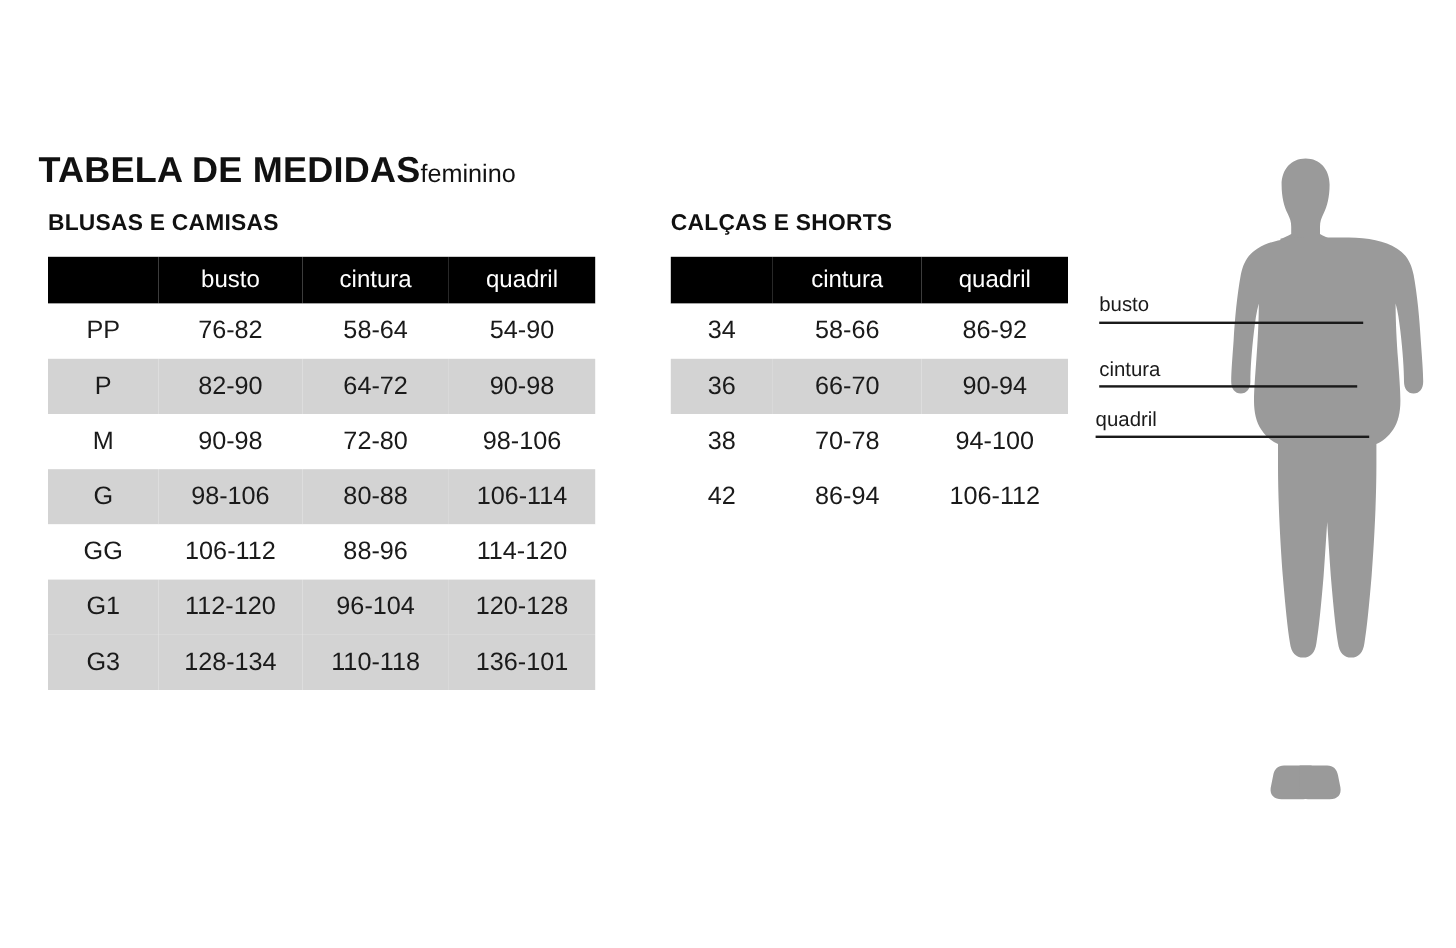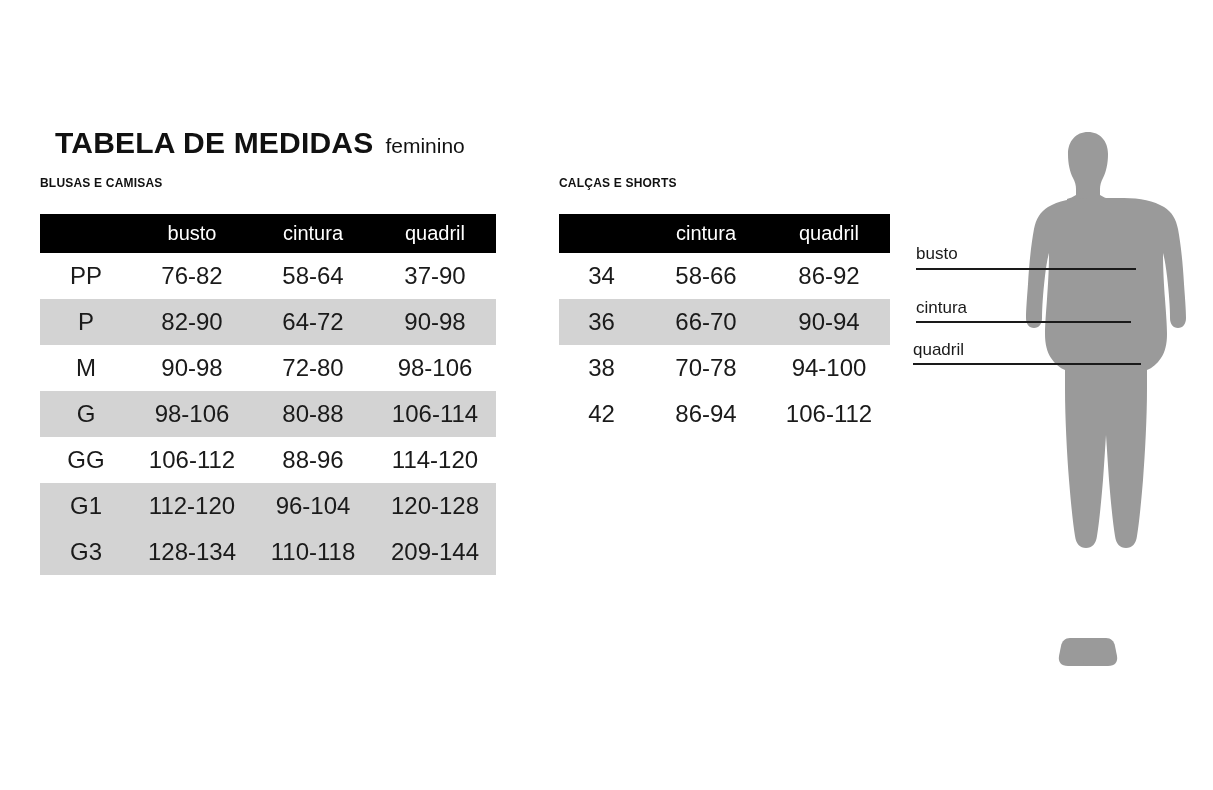--- a/index.html
+++ b/index.html
@@ -20,42 +20,41 @@
   .page {
     position: absolute;
     left: 0; top: 0;
     width: 1213px;
     height: 790px;
   }
 
   
   .title-row {
     position: absolute;
-    left: 55px;
+    left: 32px;
     top: 126px;
     display: flex;
     align-items: baseline;
-    gap: 12px;
   }
   .title-main {
     font-size: 30px;
     font-weight: bold;
     letter-spacing: 0.2px;
     color: #111;
   }
   .title-sub {
     font-size: 21px;
     font-weight: normal;
     color: #111;
   }
 
   
   .section-heading {
     position: absolute;
-    font-size: 12px;
+    font-size: 19px;
     font-weight: bold;
     letter-spacing: 0.2px;
     color: #111;
   }
   #heading-blusas { left: 40px; top: 176px; }
   #heading-calcas { left: 559px; top: 176px; text-align: center; }
 
   
   .size-table {
     position: absolute;
@@ -78,21 +77,21 @@
     font-size: 20px;
     font-weight: normal;
     height: 39px;
     padding: 0;
     text-align: center;
     vertical-align: middle;
   }
   .size-table tbody td {
     height: 46px;
     padding: 0;
-    font-size: 24px;
+    font-size: 21px;
     text-align: center;
     vertical-align: middle;
     color: #1a1a1a;
     background: #ffffff;
   }
   .size-table tbody tr.alt td {
     background: #d3d3d3;
   }
   
   #table-blusas col.c0 { width: 92px; }
@@ -159,21 +158,21 @@
         <th>busto</th>
         <th>cintura</th>
         <th>quadril</th>
       </tr>
     </thead>
     <tbody>
       <tr>
         <td>PP</td>
         <td>76-82</td>
         <td>58-64</td>
-        <td>37-90</td>
+        <td>54-90</td>
       </tr>
       <tr class="alt">
         <td>P</td>
         <td>82-90</td>
         <td>64-72</td>
         <td>90-98</td>
       </tr>
       <tr>
         <td>M</td>
         <td>90-98</td>
@@ -195,21 +194,21 @@
       <tr class="alt">
         <td>G1</td>
         <td>112-120</td>
         <td>96-104</td>
         <td>120-128</td>
       </tr>
       <tr class="alt">
         <td>G3</td>
         <td>128-134</td>
         <td>110-118</td>
-        <td>209-144</td>
+        <td>136-101</td>
       </tr>
     </tbody>
   </table>
 
   <table class="size-table" id="table-calcas">
     <colgroup>
       <col class="c0">
         <col class="c1">
         <col class="c2">
     </colgroup>

